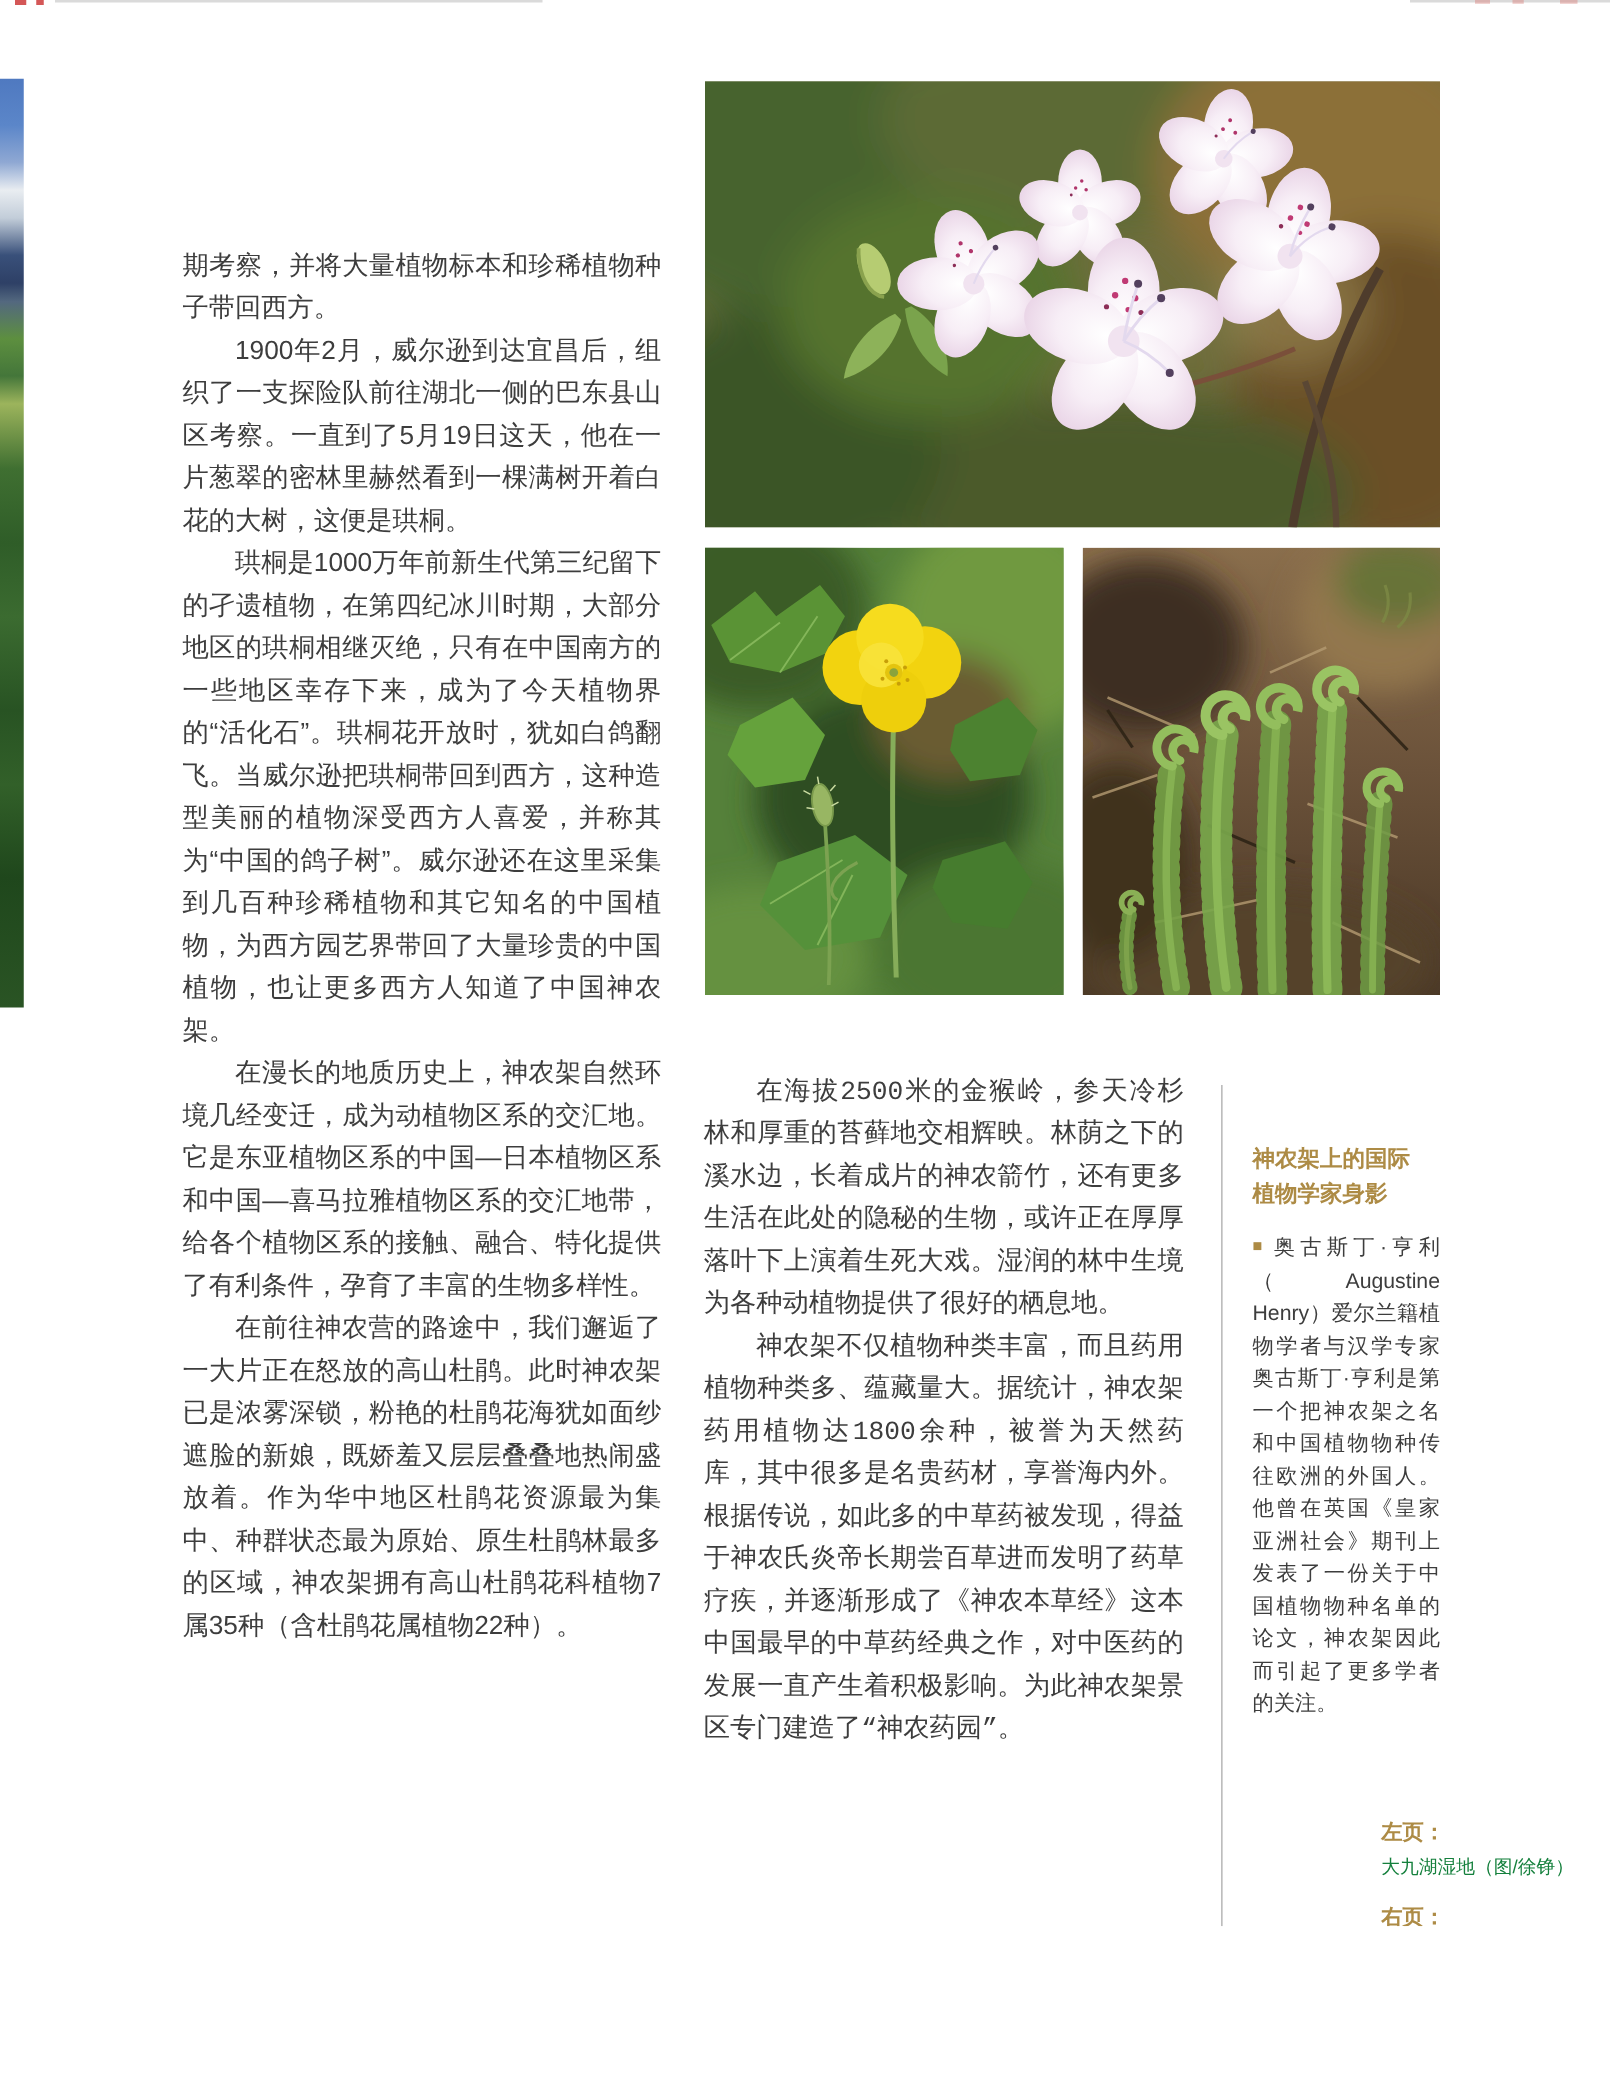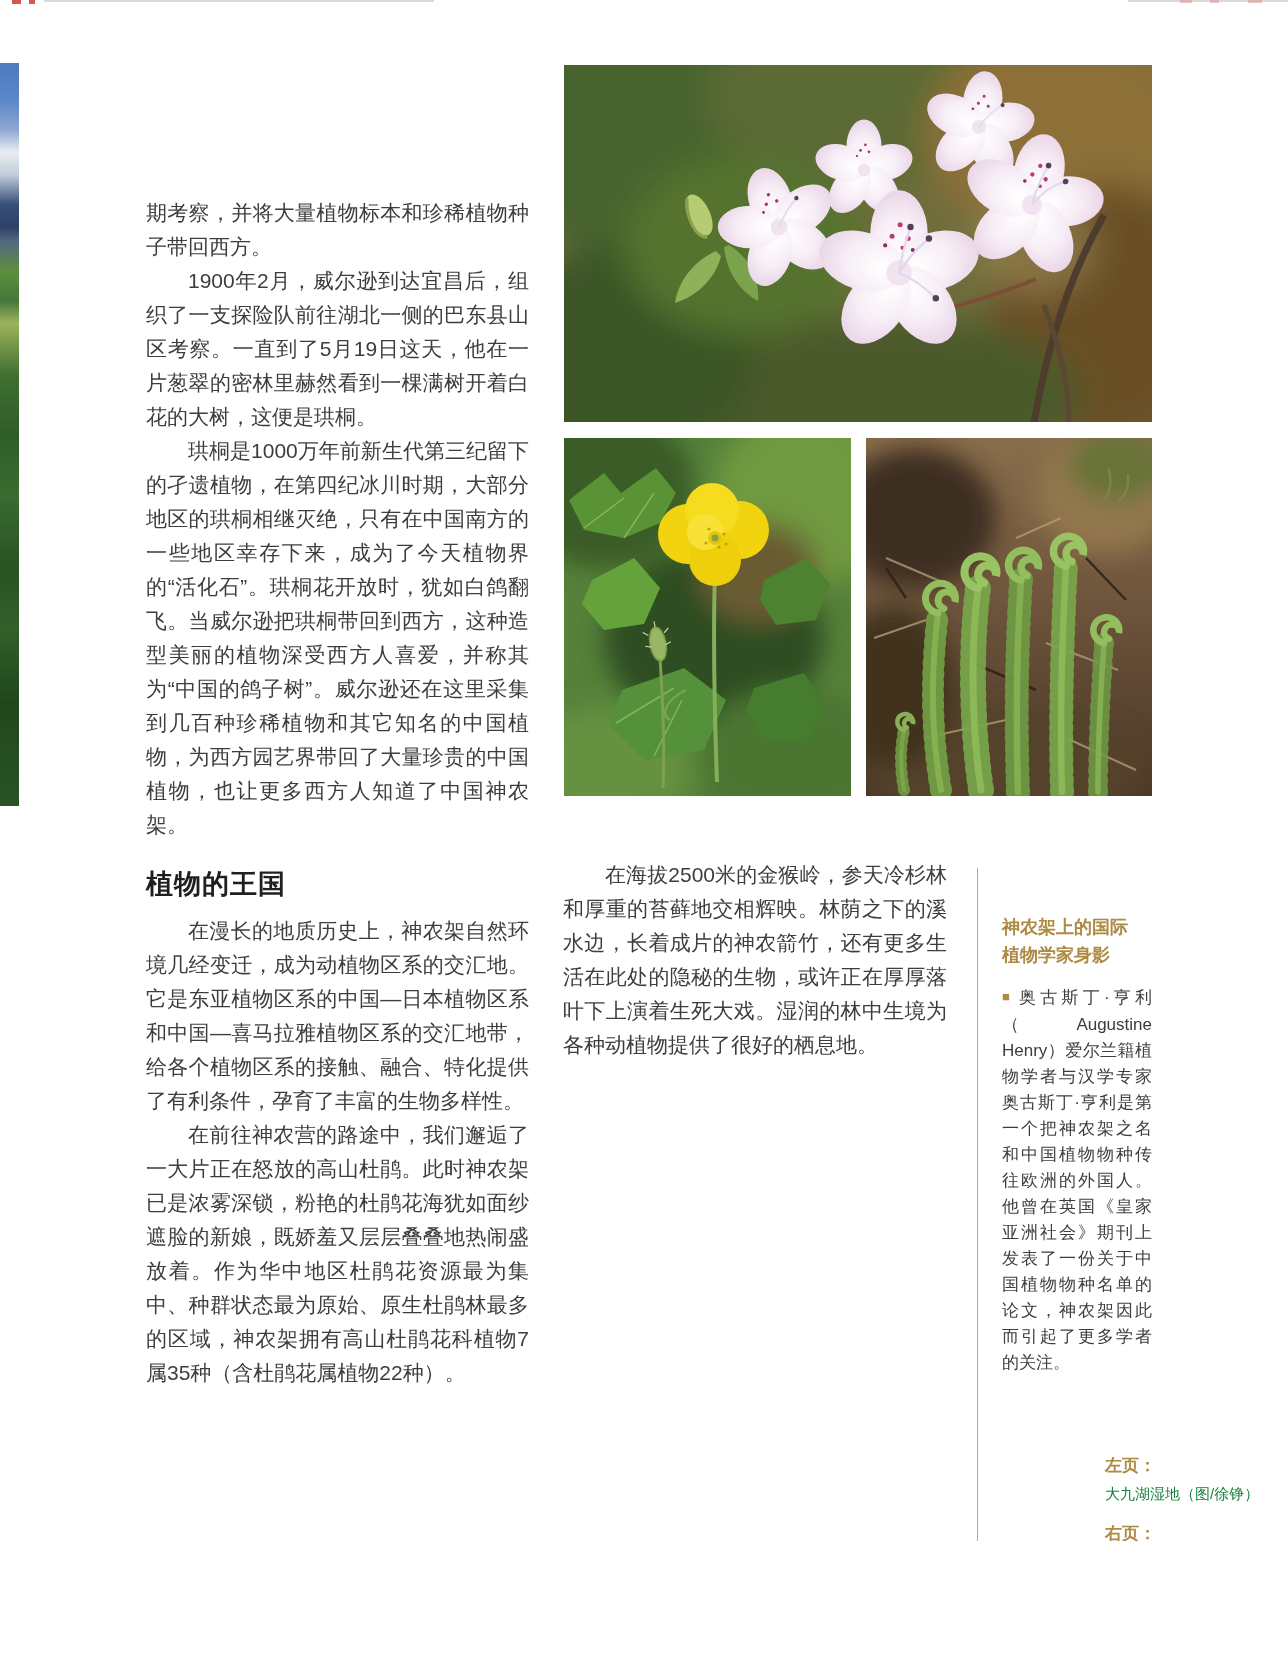--- a/index.html
+++ b/index.html
@@ -26,21 +26,21 @@
   .photo{position:absolute;overflow:hidden;}
   .photo svg{display:block;}
   .photo-top{left:564px;top:65px;width:588px;height:357px;}
   .photo-poppy{left:564px;top:438px;width:287px;height:358px;}
   .photo-fern{left:866px;top:438px;width:286px;height:358px;}
   
   .col{position:absolute;text-align:justify;text-justify:inter-ideograph;}
   .col p{margin:0;font-size:21px;line-height:34px;text-indent:2em;}
   .col p.noindent{text-indent:0;}
   .col-left{left:146px;top:196px;width:383px;}
-  .col-mid{left:563px;top:858px;width:384px;}
+  .col-mid{left:563px;top:858px;width:384px;font-family:Liberation Mono, monospace;}
   .section-heading{
     margin:24px 0 12px 0;font-size:27px;line-height:36px;font-weight:bold;
     color:#1f1f1f;text-indent:0;letter-spacing:1px;
   }
   
   .v-rule{position:absolute;left:977px;top:868px;width:1px;height:692px;background:#a8a8a8;}
   
   .sidebar{position:absolute;left:1002px;top:870px;width:150px;}
   .sidebar-heading{font-size:18px;line-height:28px;font-weight:bold;color:#ad8b45;margin-top:43px;}
   .sidebar-note{margin-top:16px;font-size:17px;line-height:26px;text-align:justify;text-justify:inter-ideograph;color:#3d3d3d;}
@@ -306,27 +306,27 @@
         </g>
       </g>
       <path d="M240,60 q8,-14 2,-30 M252,64 q12,-10 10,-28" stroke="#7d8a45" stroke-width="2.5" fill="none" opacity=".8"></path>
     </svg>
   </div>
 
   <div class="col col-left">
     <p class="noindent">期考察，并将大量植物标本和珍稀植物种子带回西方。</p>
     <p>1900年2月，威尔逊到达宜昌后，组织了一支探险队前往湖北一侧的巴东县山区考察。一直到了5月19日这天，他在一片葱翠的密林里赫然看到一棵满树开着白花的大树，这便是珙桐。</p>
     <p>珙桐是1000万年前新生代第三纪留下的孑遗植物，在第四纪冰川时期，大部分地区的珙桐相继灭绝，只有在中国南方的一些地区幸存下来，成为了今天植物界的“活化石”。珙桐花开放时，犹如白鸽翻飞。当威尔逊把珙桐带回到西方，这种造型美丽的植物深受西方人喜爱，并称其为“中国的鸽子树”。威尔逊还在这里采集到几百种珍稀植物和其它知名的中国植物，为西方园艺界带回了大量珍贵的中国植物，也让更多西方人知道了中国神农架。</p>
-    <h2 class="section-heading">植物的王国</h2>
     <p>在漫长的地质历史上，神农架自然环境几经变迁，成为动植物区系的交汇地。它是东亚植物区系的中国—日本植物区系和中国—喜马拉雅植物区系的交汇地带，给各个植物区系的接触、融合、特化提供了有利条件，孕育了丰富的生物多样性。</p>
     <p>在前往神农营的路途中，我们邂逅了一大片正在怒放的高山杜鹃。此时神农架已是浓雾深锁，粉艳的杜鹃花海犹如面纱遮脸的新娘，既娇羞又层层叠叠地热闹盛放着。作为华中地区杜鹃花资源最为集中、种群状态最为原始、原生杜鹃林最多的区域，神农架拥有高山杜鹃花科植物7属35种（含杜鹃花属植物22种）。</p>
   </div>
 
   <div class="col col-mid">
     <p>在海拔2500米的金猴岭，参天冷杉林和厚重的苔藓地交相辉映。林荫之下的溪水边，长着成片的神农箭竹，还有更多生活在此处的隐秘的生物，或许正在厚厚落叶下上演着生死大戏。湿润的林中生境为各种动植物提供了很好的栖息地。</p>
+    <p>神农架不仅植物种类丰富，而且药用植物种类多、蕴藏量大。据统计，神农架药用植物达1800余种，被誉为天然药库，其中很多是名贵药材，享誉海内外。根据传说，如此多的中草药被发现，得益于神农氏炎帝长期尝百草进而发明了药草疗疾，并逐渐形成了《神农本草经》这本中国最早的中草药经典之作，对中医药的发展一直产生着积极影响。为此神农架景区专门建造了“神农药园”。</p>
   </div>
 
   <div class="v-rule"></div>
 
   <div class="sidebar">
     <div class="sidebar-heading">
       <span style="display:block">神农架上的国际</span>
       <span style="display:block">植物学家身影</span>
     </div>
     <div class="sidebar-note">

